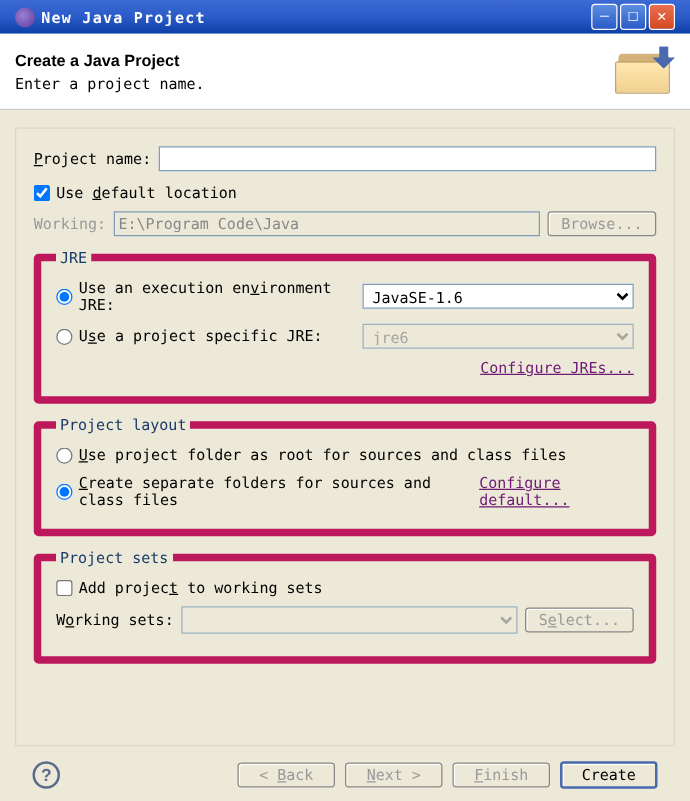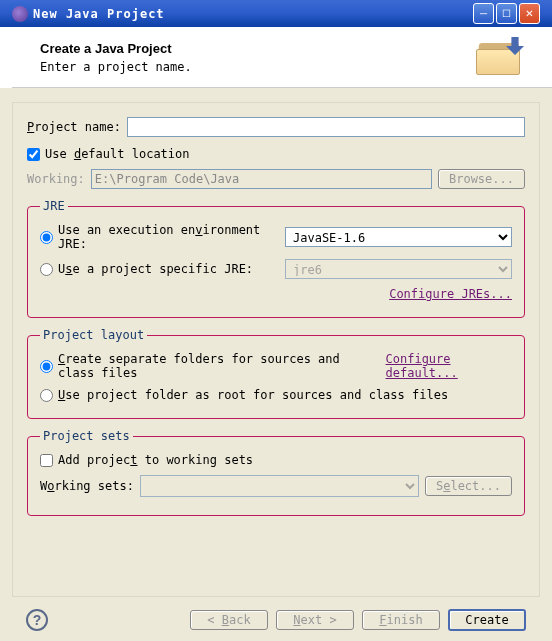--- a/index.html
+++ b/index.html
@@ -3,37 +3,37 @@
 <meta charset="utf-8">
 <style>
 * { box-sizing: border-box; margin: 0; padding: 0; }
 body { font-family: "Tahoma", sans-serif; font-size: 11px; background: #fff; width: 552px; height: 641px; overflow: hidden; }
 .titlebar { background: linear-gradient(to bottom, #3b6ad4, #2a5bc8, #0d3fa6); height: 27px; display: flex; align-items: center; padding: 0 12px; color: #fff; }
 .titlebar .app-icon { width: 16px; height: 16px; background: radial-gradient(circle at 40% 40%, #9b7fd4, #5a3a9b); border-radius: 50%; margin-right: 5px; }
 .titlebar .title { flex: 1; font-weight: bold; font-size: 12px; font-family: "SimSun", monospace; letter-spacing: 1px; }
 .titlebar .winbtns { display: flex; gap: 2px; }
 .winbtn { width: 21px; height: 21px; border: 1px solid #fff; border-radius: 3px; background: linear-gradient(to bottom, #5e8ee0, #2a5bc8); display: flex; align-items: center; justify-content: center; color: #fff; font-size: 10px; cursor: pointer; }
 .winbtn.close { background: linear-gradient(to bottom, #e87050, #d44820); }
-.header { background: #fff; padding: 10px 28px; display: flex; align-items: center; border-bottom: 1px solid #ccc; margin-left: 12px; }
+.header { background: #fff; padding: 10px 12px; display: flex; align-items: center; border-bottom: 1px solid #ccc; }
 .header-text { flex: 1; }
 .header h1 { font-size: 13px; font-weight: bold; margin-bottom: 4px; }
 .header .sub { font-family: "SimSun", monospace; font-size: 12px; }
 .folder-icon { width: 48px; height: 40px; position: relative; }
 .folder-icon .back { position: absolute; top: 6px; left: 2px; width: 40px; height: 30px; background: linear-gradient(to bottom, #d4b47a, #c4a46a); border-radius: 3px 3px 0 0; transform: skewX(-4deg); }
 .folder-icon .front { position: absolute; top: 12px; left: 0; width: 44px; height: 26px; background: linear-gradient(to bottom, #ffe8b0, #f0d090); border-radius: 2px; border: 1px solid #c4a46a; }
 .folder-icon .arrow { position: absolute; top: 0; right: 0; width: 18px; height: 18px; background: #4a6ab0; clip-path: polygon(30% 0, 70% 0, 70% 50%, 100% 50%, 50% 100%, 0 50%, 30% 50%); }
 .content { background: #ece9d8; padding: 14px 12px 10px; height: calc(641px - 27px - 61px); display: flex; flex-direction: column; }
 .panel { background: #ece9d8; border: 1px solid #dcd8c8; padding: 14px 14px 10px; flex: 1; overflow: auto; }
 .row { display: flex; align-items: center; margin-bottom: 10px; gap: 6px; }
 .label { font-family: "SimSun", monospace; font-size: 12px; }
 .label u { text-decoration: underline; }
 input[type=text], select { font-family: "SimSun", monospace; font-size: 12px; padding: 2px 3px; border: 1px solid #7f9db9; background: #fff; }
 input[type=text].disabled, select.disabled { background: #ece9d8; color: #888; }
 .wide { flex: 1; }
-fieldset { border: 1px solid #be185d; border-radius: 4px; padding: 10px 12px 8px; margin-bottom: 10px; position: relative; }
+fieldset { border: 6px solid #be185d; border-radius: 4px; padding: 10px 12px 8px; margin-bottom: 10px; position: relative; }
 fieldset legend { font-family: "SimSun", monospace; font-size: 12px; color: #1a3a6a; padding: 0 3px; background: #ece9d8; }
 .radio-row, .check-row { display: flex; align-items: center; margin-bottom: 8px; gap: 5px; }
 .radio-row label, .check-row label { font-family: "SimSun", monospace; font-size: 12px; }
 .select-env { flex: 1; height: 20px; }
 .link { color: #701a75; font-family: "SimSun", monospace; font-size: 12px; text-decoration: underline; cursor: pointer; margin-left: auto; }
 .btn { font-family: "SimSun", monospace; font-size: 12px; padding: 2px 10px; min-width: 78px; text-align: center; border: 1px solid #888; background: #ece9d8; border-radius: 3px; cursor: pointer; box-shadow: 1px 1px 0 #fff inset; }
 .btn.disabled { color: #999; }
 .btn.default { border: 2px solid #4a6ab0; }
 .footer { display: flex; align-items: center; padding: 12px 14px 0; gap: 8px; }
 .help-icon { width: 22px; height: 22px; border: 2px solid #5a6a8a; border-radius: 50%; display: flex; align-items: center; justify-content: center; color: #5a6a8a; font-weight: bold; font-size: 14px; cursor: pointer; }
@@ -107,27 +107,27 @@
         </select>
       </div>
       <div class="jre-row">
         <a class="link">Configure JREs...</a>
       </div>
     </fieldset>
 
     <fieldset>
       <legend>Project layout</legend>
       <div class="radio-row">
+        <input type="radio" name="layout" style="">
+        <label><u>U</u>se project folder as root for sources and class files</label>
+      </div>
+      <div class="radio-row">
         <input type="radio" name="layout" checked="" style="">
         <label><u>C</u>reate separate folders for sources and class files</label>
         <a class="link">Configure default...</a>
-      </div>
-      <div class="radio-row">
-        <input type="radio" name="layout" style="">
-        <label><u>U</u>se project folder as root for sources and class files</label>
       </div>
     </fieldset>
 
     <fieldset>
       <legend>Project sets</legend>
       <div class="check-row">
         <input type="checkbox" style="">
         <label>Add projec<u>t</u> to working sets</label>
       </div>
       <div class="row">

